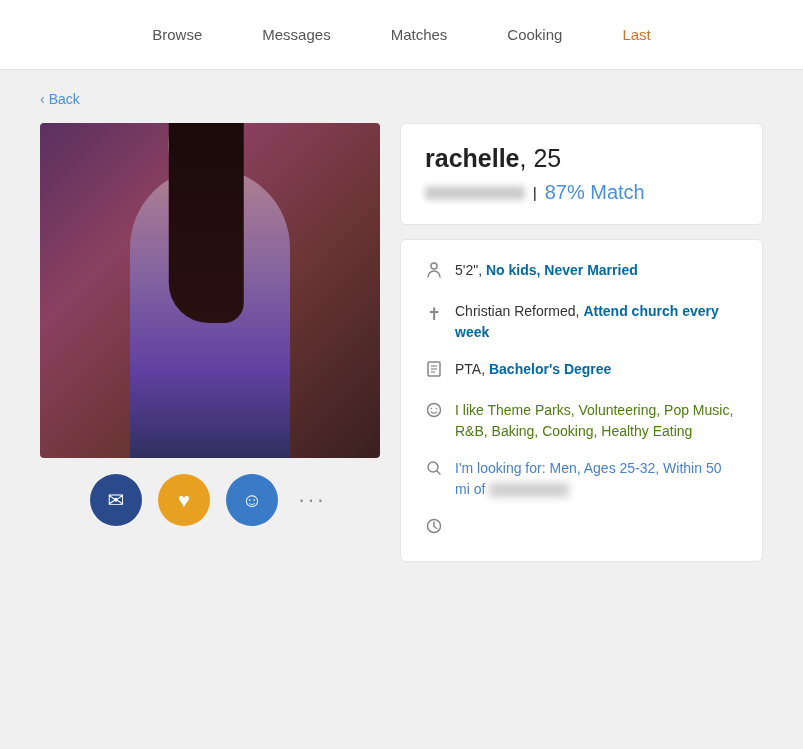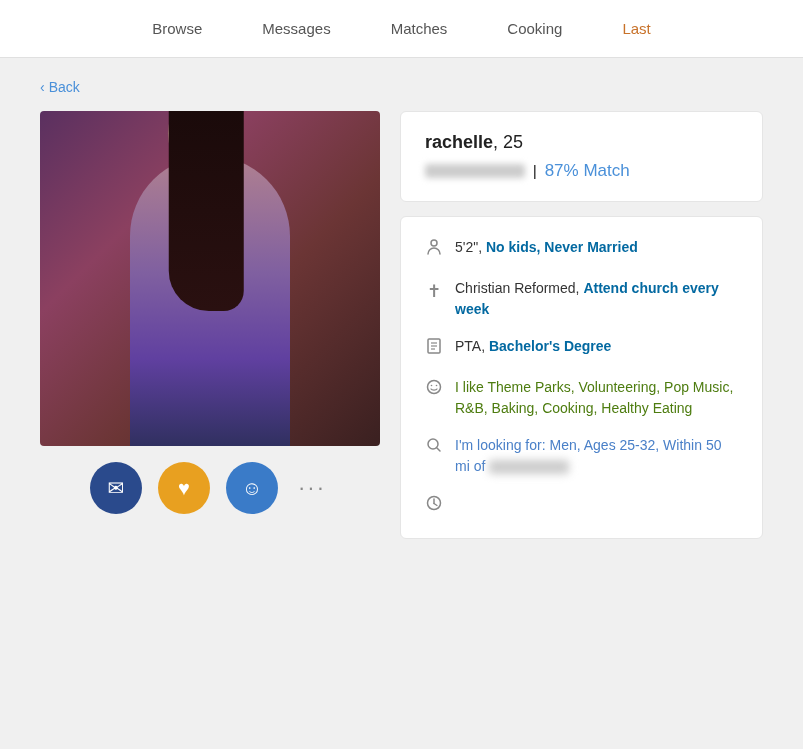--- a/index.html
+++ b/index.html
@@ -11,21 +11,21 @@
     }
 
     
     .navbar {
       background: #fff;
       border-bottom: 1px solid #e0e0e0;
       display: flex;
       align-items: center;
       justify-content: center;
       gap: 60px;
-      height: 58px;
+      height: 70px;
       text-align: center;
     }
     .nav-item {
       font-size: 15px;
       color: #555;
       cursor: pointer;
       text-decoration: none;
       padding: 4px 0;
     }
     .nav-item.active {
@@ -157,42 +157,42 @@
     }
 
     
     .name-card {
       background: #fff;
       border-radius: 6px;
       padding: 20px 24px;
       border: 1px solid #e5e5e5;
     }
     .name-age {
-      font-size: 18px;
+      font-size: 25px;
       font-weight: 400;
       color: #222;
       margin-bottom: 8px;
     }
     .name-age span.name { font-weight: 600; }
     .location-match {
       display: flex;
       align-items: center;
       gap: 8px;
       font-size: 14px;
     }
     .location-blur {
       width: 100px;
       height: 14px;
       background: #ccc;
       border-radius: 3px;
       filter: blur(3px);
     }
     .match-pct {
       color: #4a90d9;
-      font-size: 17px;
+      font-size: 20px;
     }
 
     
     .details-card {
       background: #fff;
       border-radius: 6px;
       padding: 20px 24px;
       border: 1px solid #e5e5e5;
       display: flex;
       flex-direction: column;

